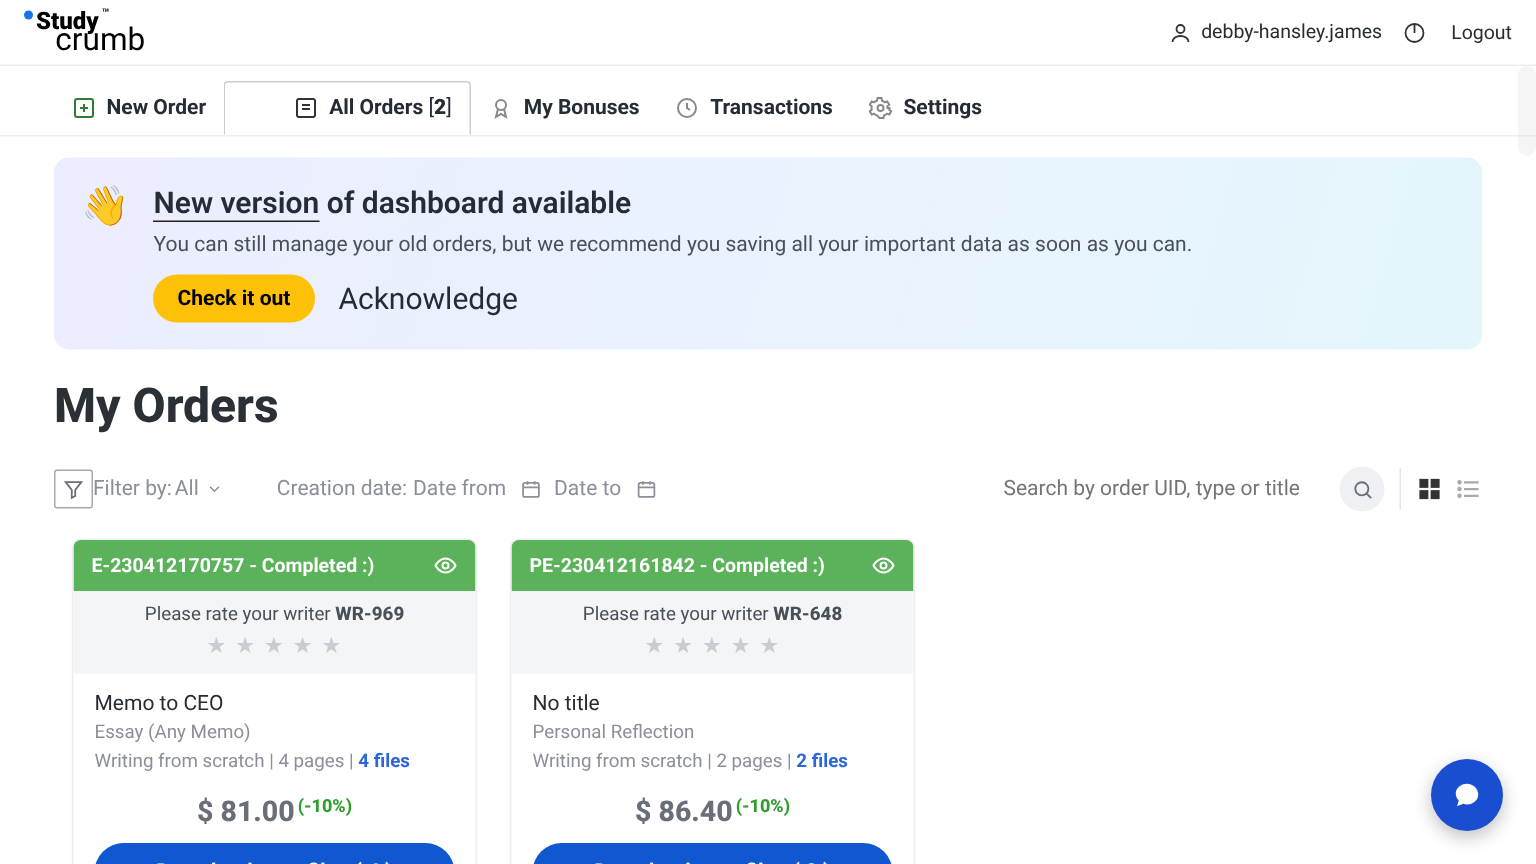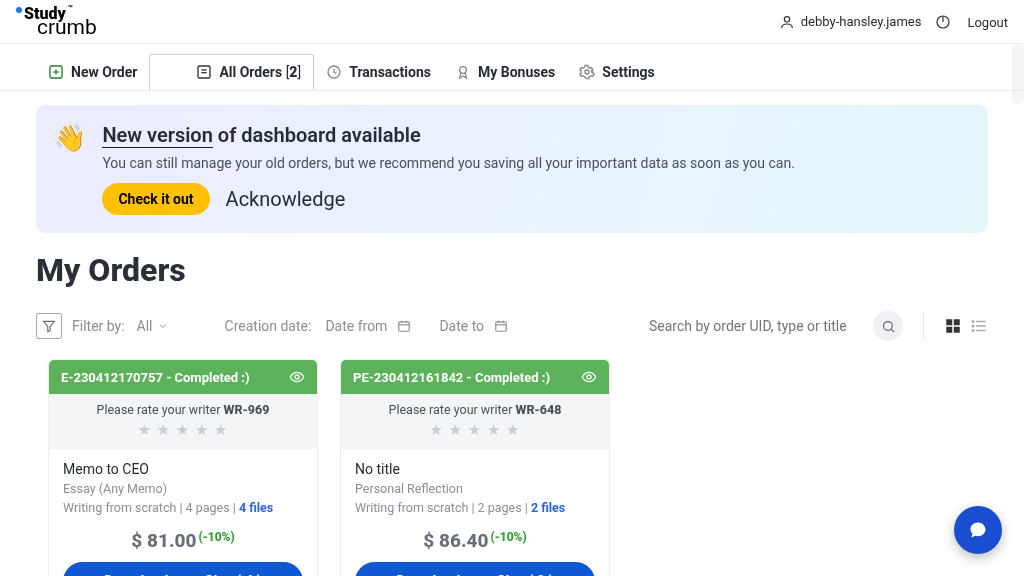--- a/index.html
+++ b/index.html
@@ -44,21 +44,21 @@
   .banner h2 { font-size: 20px; font-weight: 600; margin-bottom: 8px; }
   .banner h2 .underline { border-bottom: 1px solid #222; }
   .banner p { font-size: 14px; color: var(--text-mid); margin-bottom: 12px; }
   .banner-actions { display: flex; align-items: center; gap: 16px; }
   .btn-yellow { background: var(--yellow); padding: 8px 16px; border-radius: 18px; font-size: 14px; font-weight: 700; border: none; cursor: pointer; }
   .link-plain { font-size: 20px; color: var(--text-dark); cursor: pointer; }
 
   h1.page-title { font-size: 32px; font-weight: 800; margin: 18px 0 22px; color: #2b2f36; }
 
   
-  .filter-bar { display: flex; align-items: center; gap: 10px; margin-bottom: 18px; }
+  .filter-bar { display: flex; align-items: center; margin-bottom: 18px; }
   .filter-icon-box { width: 26px; height: 26px; border: 1px solid #a3a8b3; border-radius: 2px; display: inline-flex; align-items: center; justify-content: center; }
   .filter-label { font-size: 14px; color: var(--text-light); }
   .filter-val { font-size: 14px; color: var(--text-light); margin-left: 2px; display: inline-flex; align-items: center; gap: 4px; }
   .gap-stretch { flex: 0 0 36px; }
   .cdate-label { font-size: 14px; color: var(--text-light); margin-right: 4px; }
   .date-field { display: inline-flex; align-items: center; gap: 10px; color: var(--text-light); font-size: 14px; text-align: right; }
   .date-field .cal { width: 14px; height: 14px; display: inline-flex; }
   .flex-grow { flex: 1; }
   .search-wrap { position: relative; display: inline-flex; align-items: center; }
   .search-wrap input { width: 220px; height: 30px; border: none; background: transparent; font-size: 14px; color: var(--text-light); outline: none; }
@@ -147,34 +147,34 @@
           </svg>
       </span>
       <span>
         <span>All Orders</span>
         <span class="bracket"> [</span><span class="count">2</span><span class="bracket">]</span>
       </span>
     </div>
     <div class="tab">
       <span class="tab-icon">
         <svg viewBox="0 0 24 24" fill="none" stroke="#888" stroke-width="2">
-            <circle cx="12" cy="12" r="9"></circle>
-            <polyline points="12,7 12,12 15,14"></polyline>
-          </svg>
-      </span>
-      <span>Transactions</span>
+            <circle cx="12" cy="9" r="5"></circle>
+            <path d="M9 13l-2 8 5-3 5 3-2-8"></path>
+          </svg>
+      </span>
+      <span>My Bonuses</span>
     </div>
     <div class="tab">
       <span class="tab-icon">
         <svg viewBox="0 0 24 24" fill="none" stroke="#888" stroke-width="2">
-            <circle cx="12" cy="9" r="5"></circle>
-            <path d="M9 13l-2 8 5-3 5 3-2-8"></path>
-          </svg>
-      </span>
-      <span>My Bonuses</span>
+            <circle cx="12" cy="12" r="9"></circle>
+            <polyline points="12,7 12,12 15,14"></polyline>
+          </svg>
+      </span>
+      <span>Transactions</span>
     </div>
     <div class="tab">
       <span class="tab-icon">
         <svg viewBox="0 0 24 24" fill="none" stroke="#888" stroke-width="2">
             <circle cx="12" cy="12" r="3"></circle>
             <path d="M19 12a7 7 0 0 0-.2-1.7l2-1.5-2-3.4-2.3 1a7 7 0 0 0-3-1.7L13 2h-4l-.5 2.7a7 7 0 0 0-3 1.7l-2.3-1-2 3.4 2 1.5A7 7 0 0 0 3 12c0 .6.1 1.1.2 1.7l-2 1.5 2 3.4 2.3-1a7 7 0 0 0 3 1.7L11 22h4l.5-2.7a7 7 0 0 0 3-1.7l2.3 1 2-3.4-2-1.5c.1-.6.2-1.1.2-1.7z"></path>
           </svg>
       </span>
       <span>Settings</span>
     </div>

